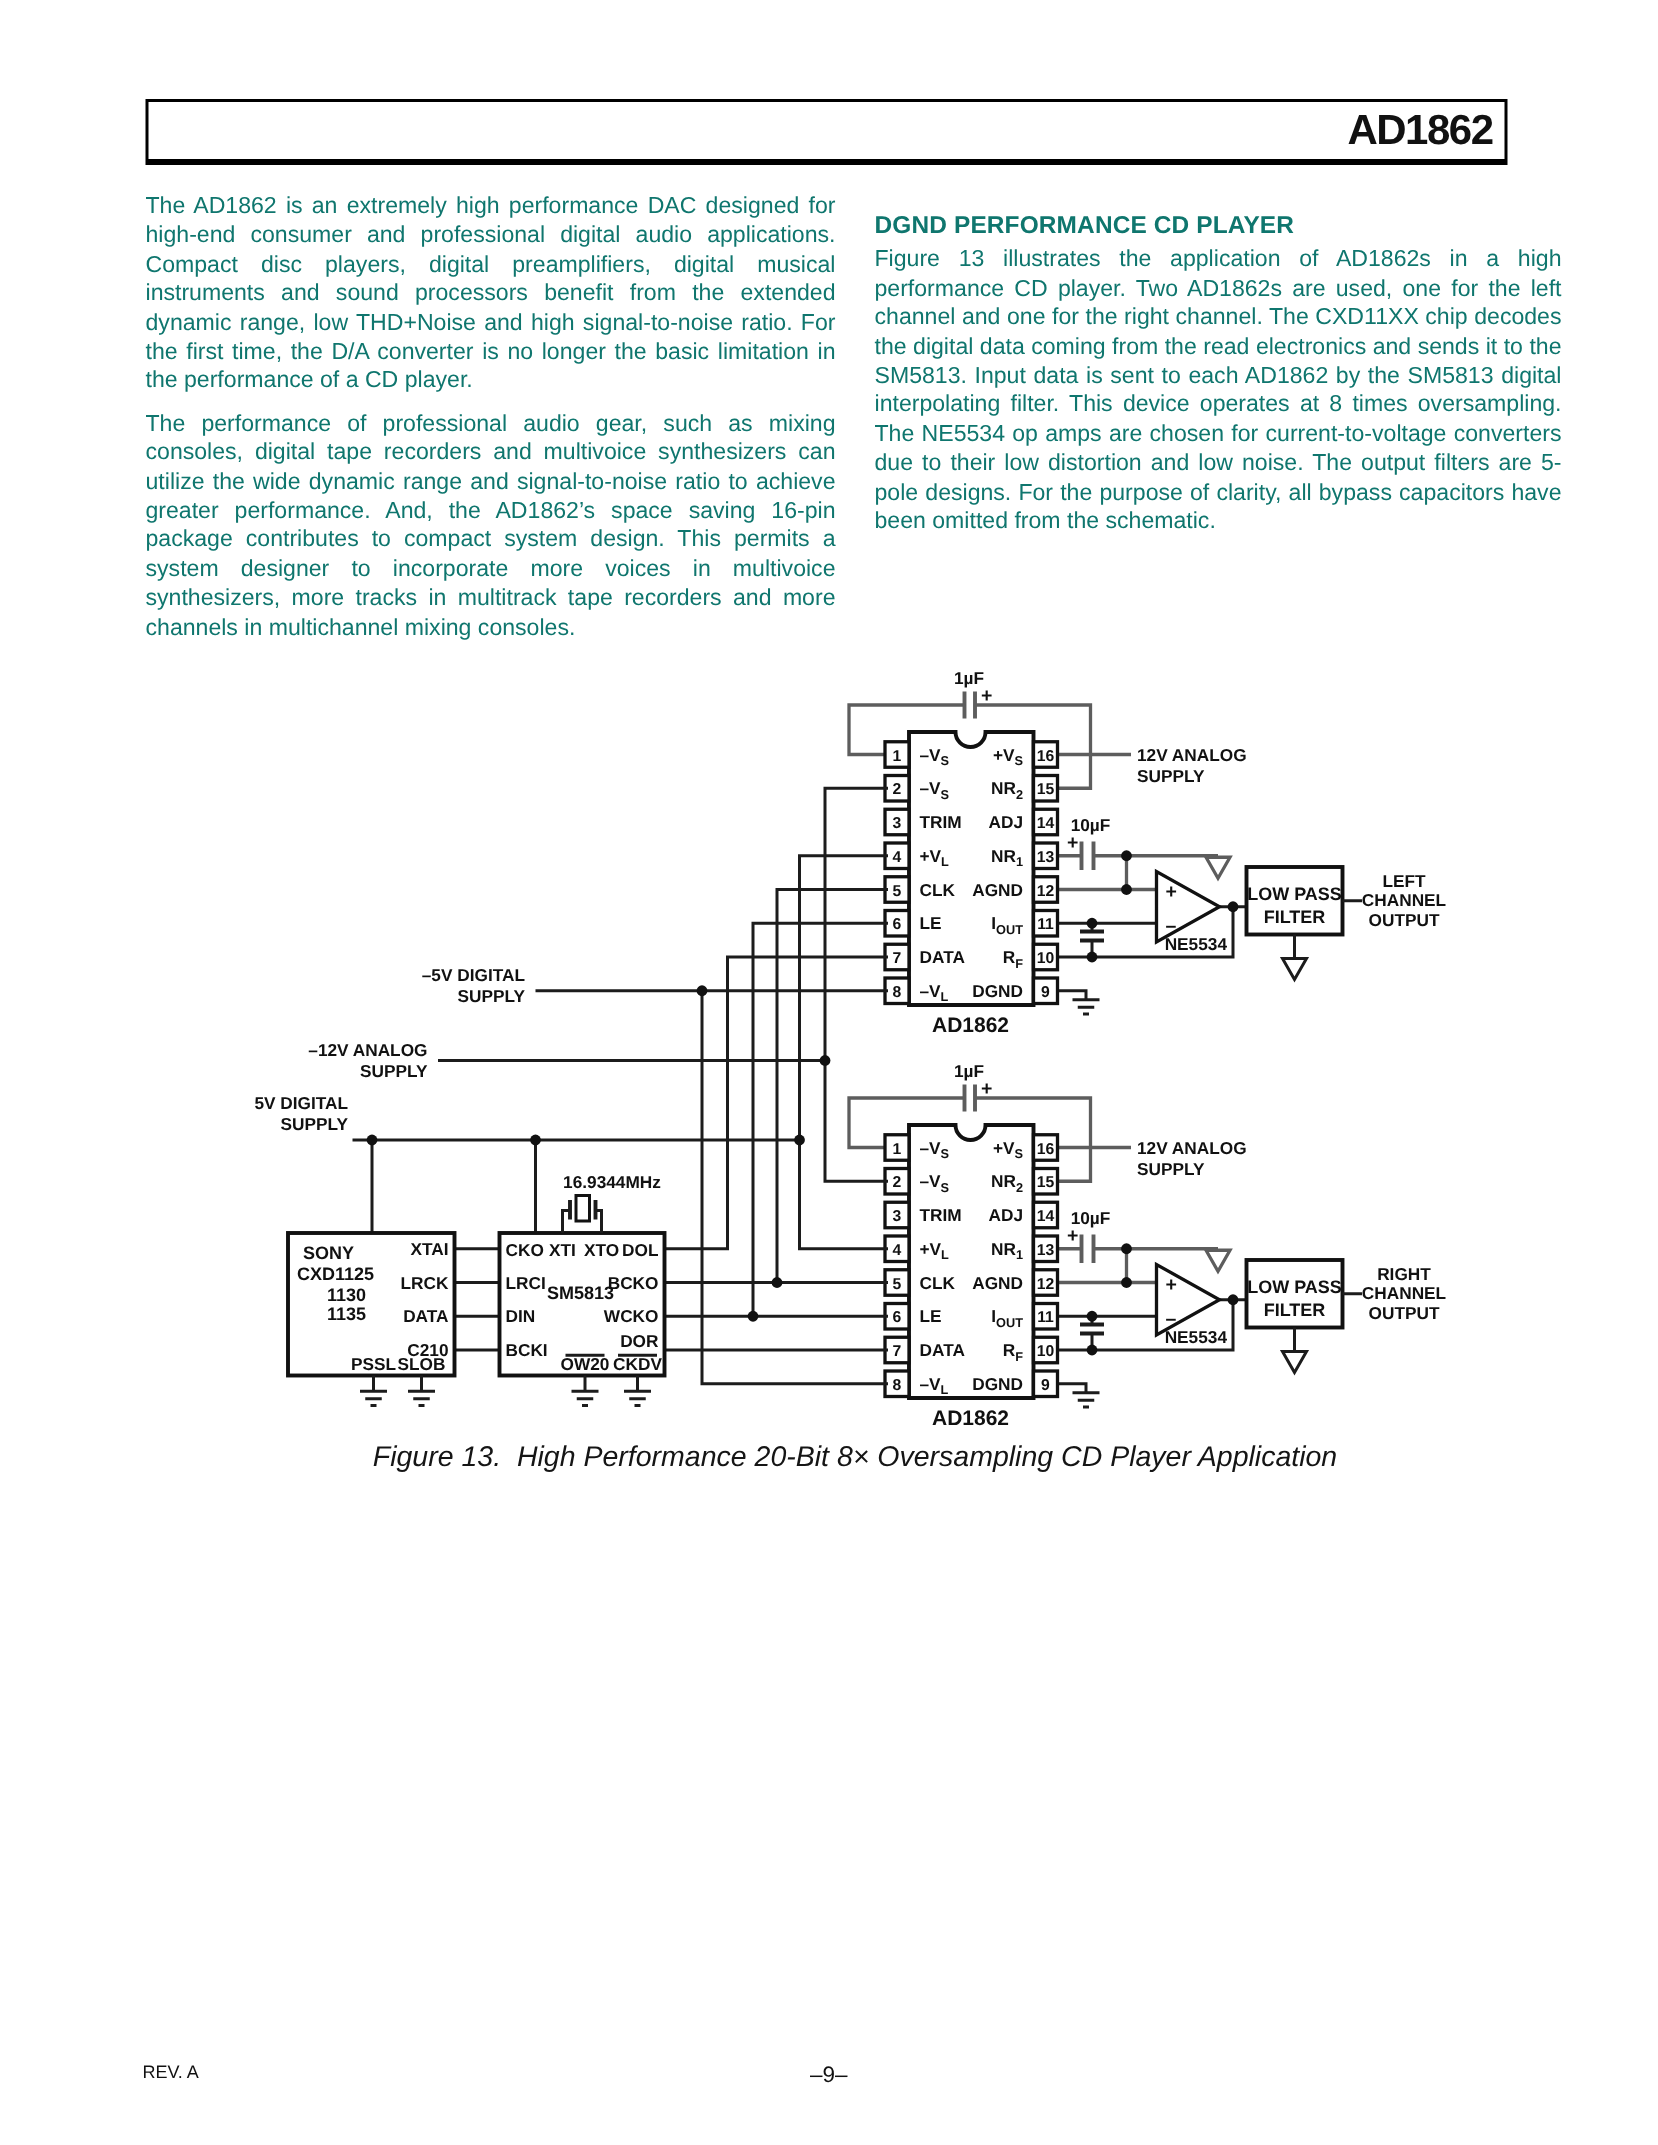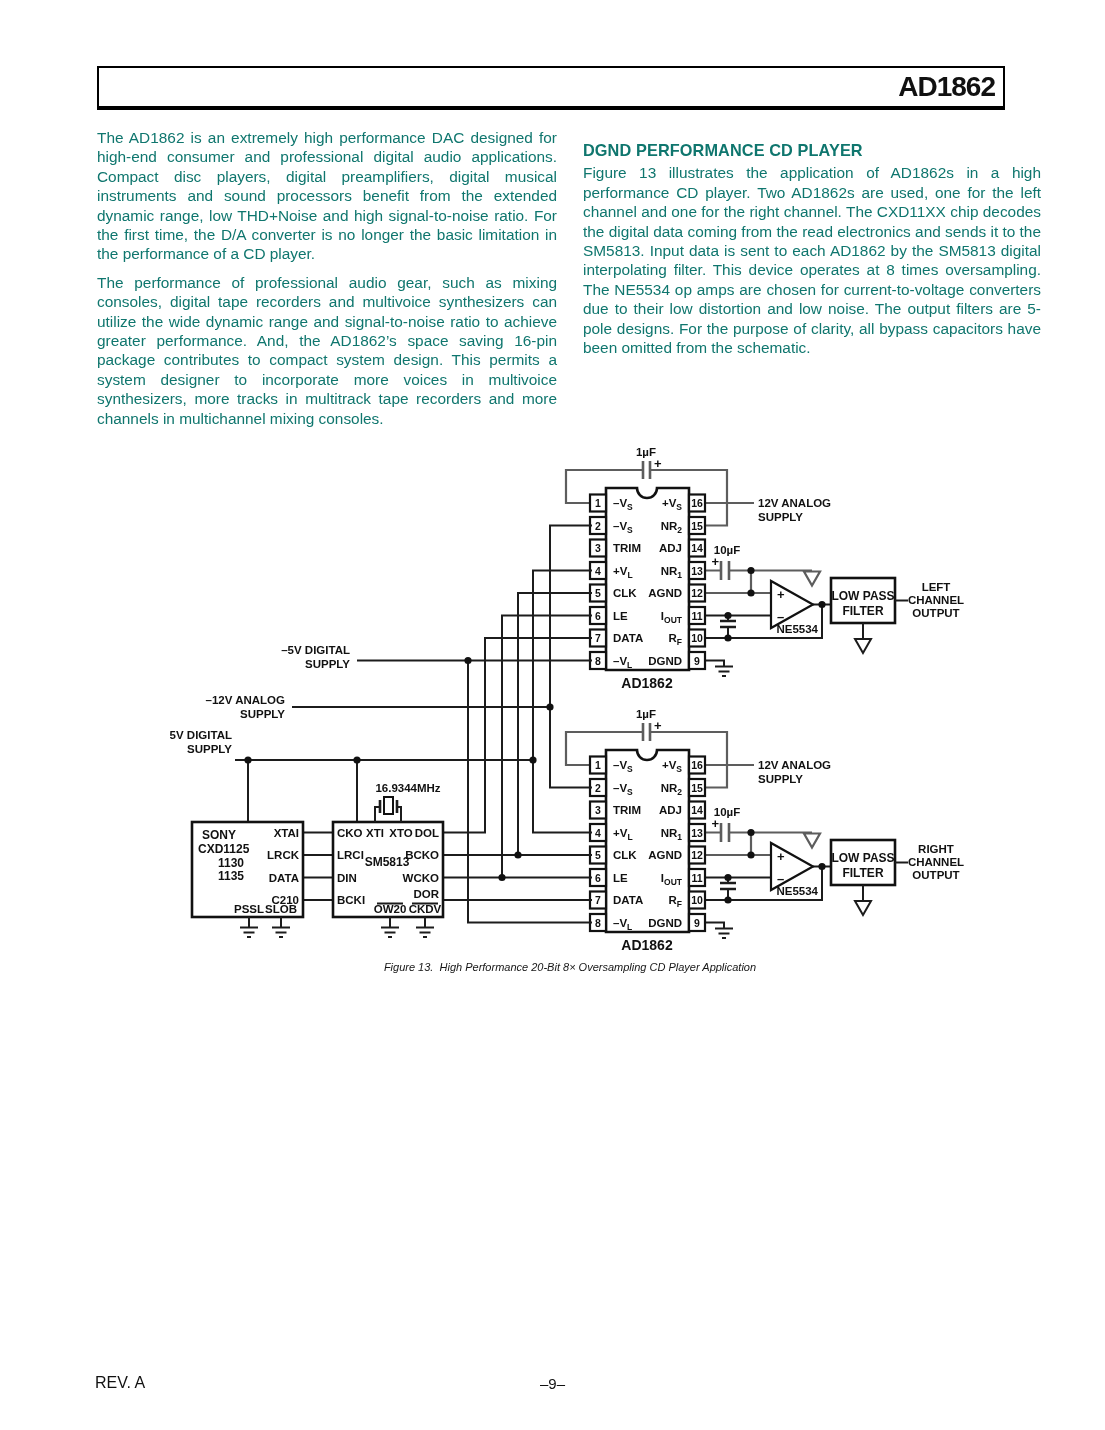--- a/index.html
+++ b/index.html
@@ -27,22 +27,22 @@
   text{fill:#111;font-family:"Liberation Sans",sans-serif;}
   .t{font-size:11.5px;font-weight:bold;}
   .t12{font-size:12px;font-weight:bold;}
   .pn{font-size:10.5px;font-weight:bold;text-anchor:middle;}
   .mid{text-anchor:middle;}
   .end{text-anchor:end;}
   .sub{font-size:8.5px;font-weight:bold;}
   .pm{font-size:13px;font-weight:bold;}
   .chipname{font-size:14px;font-weight:bold;text-anchor:middle;}
   
-  #caption{left:100px;top:961px;width:940px;text-align:center;font-style:italic;font-size:11px;color:#151515;white-space:pre-wrap;}
-  #rev{left:95px;top:1374px;font-size:16px;}
+  #caption{left:100px;top:961px;width:940px;text-align:center;font-style:italic;font-size:19px;color:#151515;white-space:pre-wrap;}
+  #rev{left:95px;top:1374px;font-size:12px;}
   #pgnum{left:0;top:1375px;width:1105px;text-align:center;font-size:15px;}
 </style>
 </head>
 <body>
 
 <div class="abs" id="titlebox">
   <span class="title">AD1862</span>
 </div>
 
 <div class="abs col" id="leftcol">

